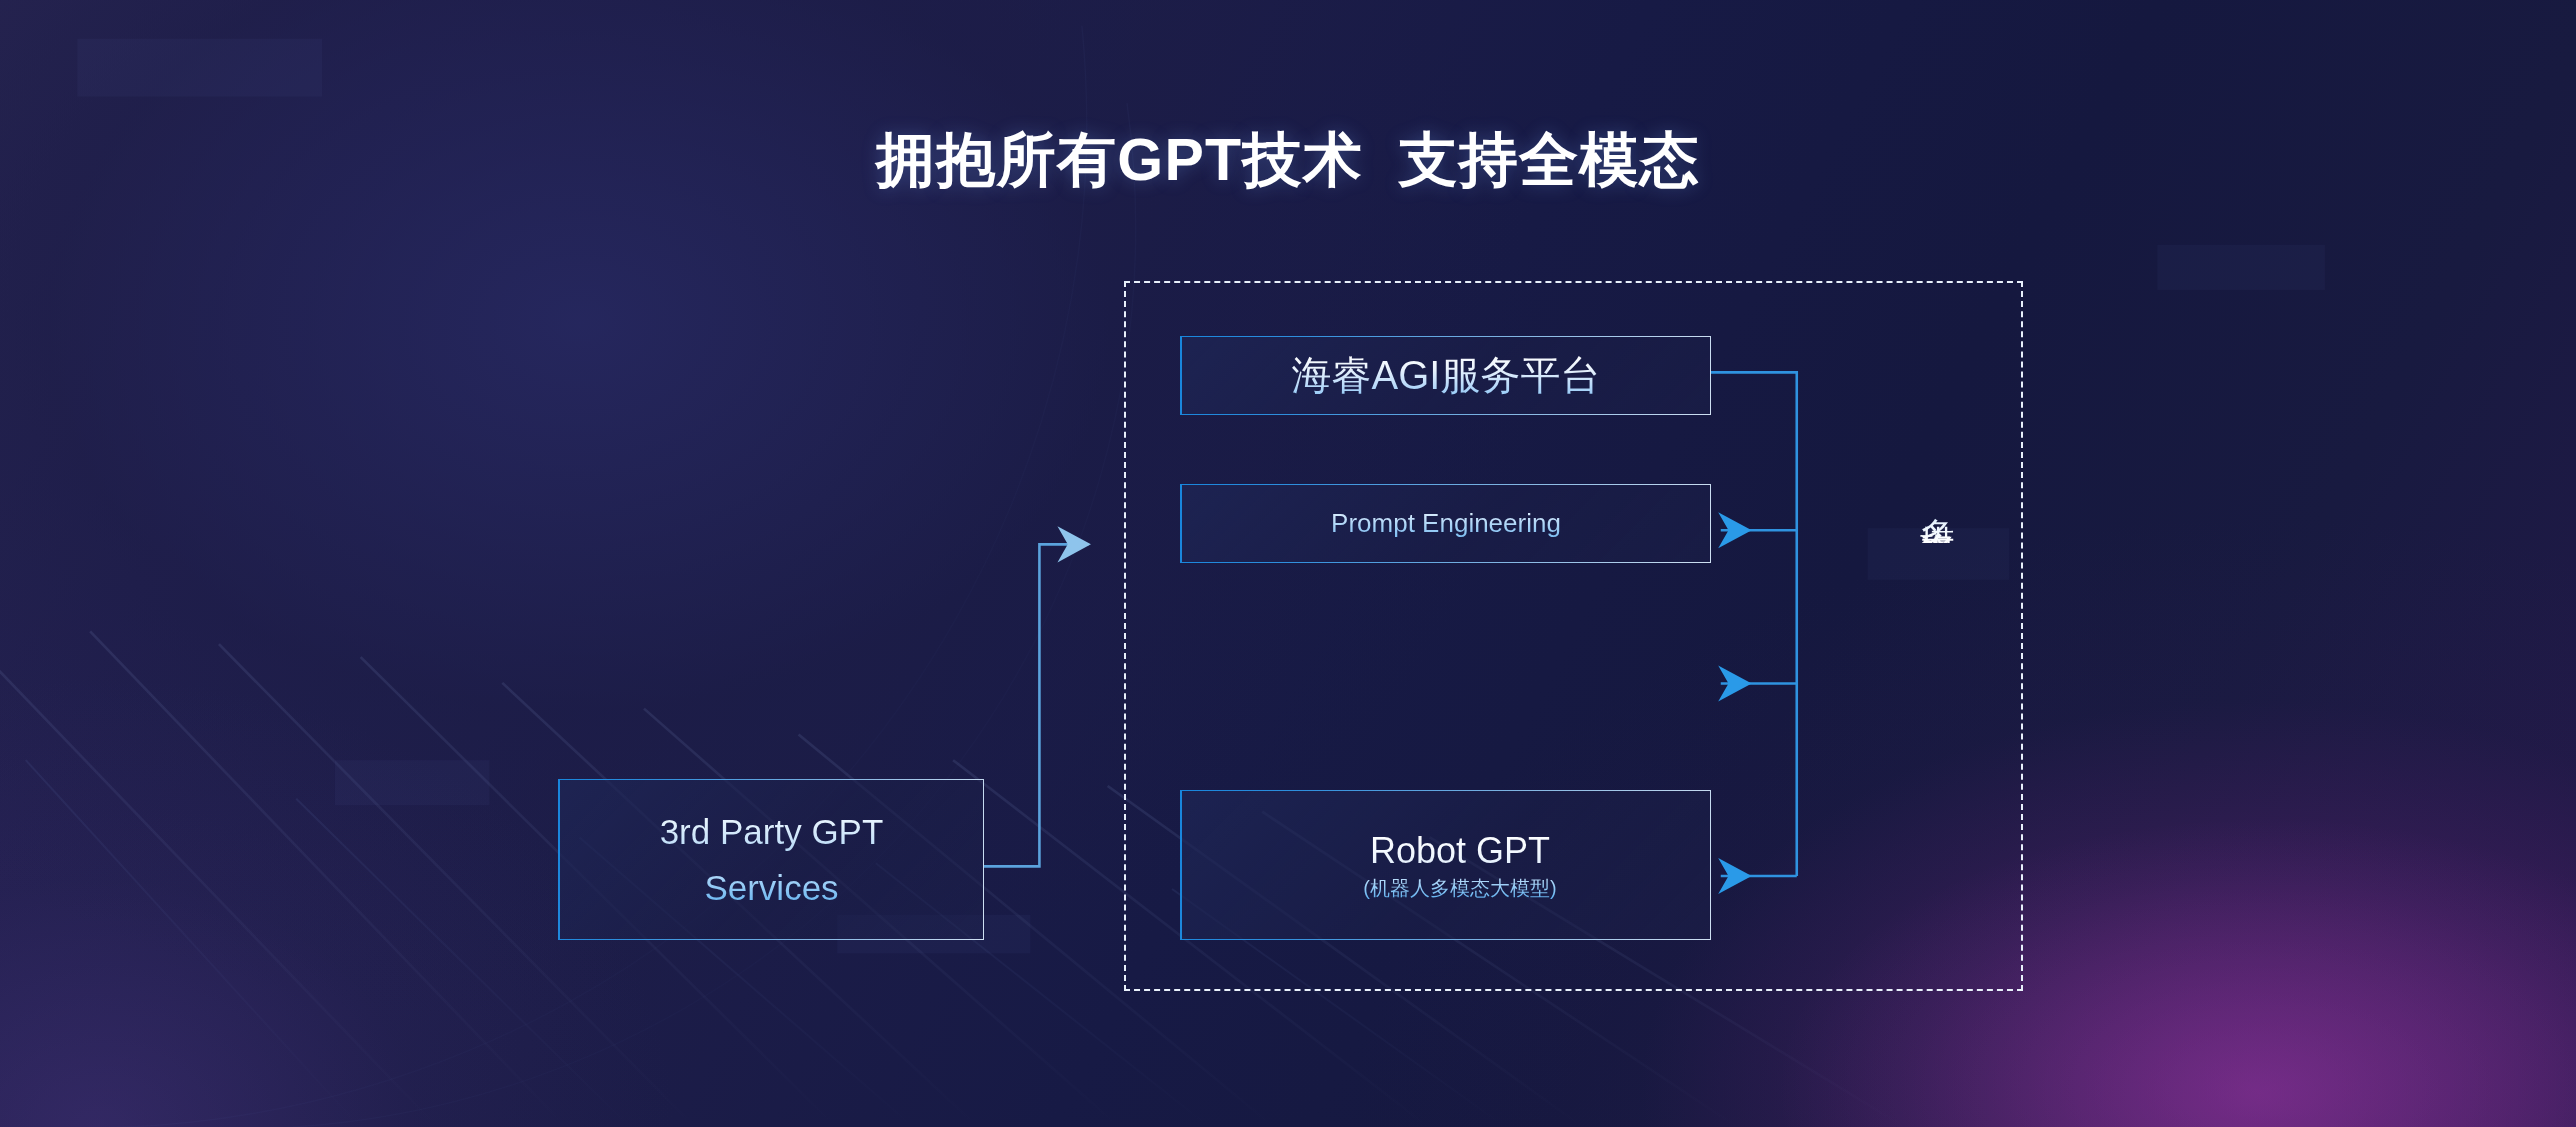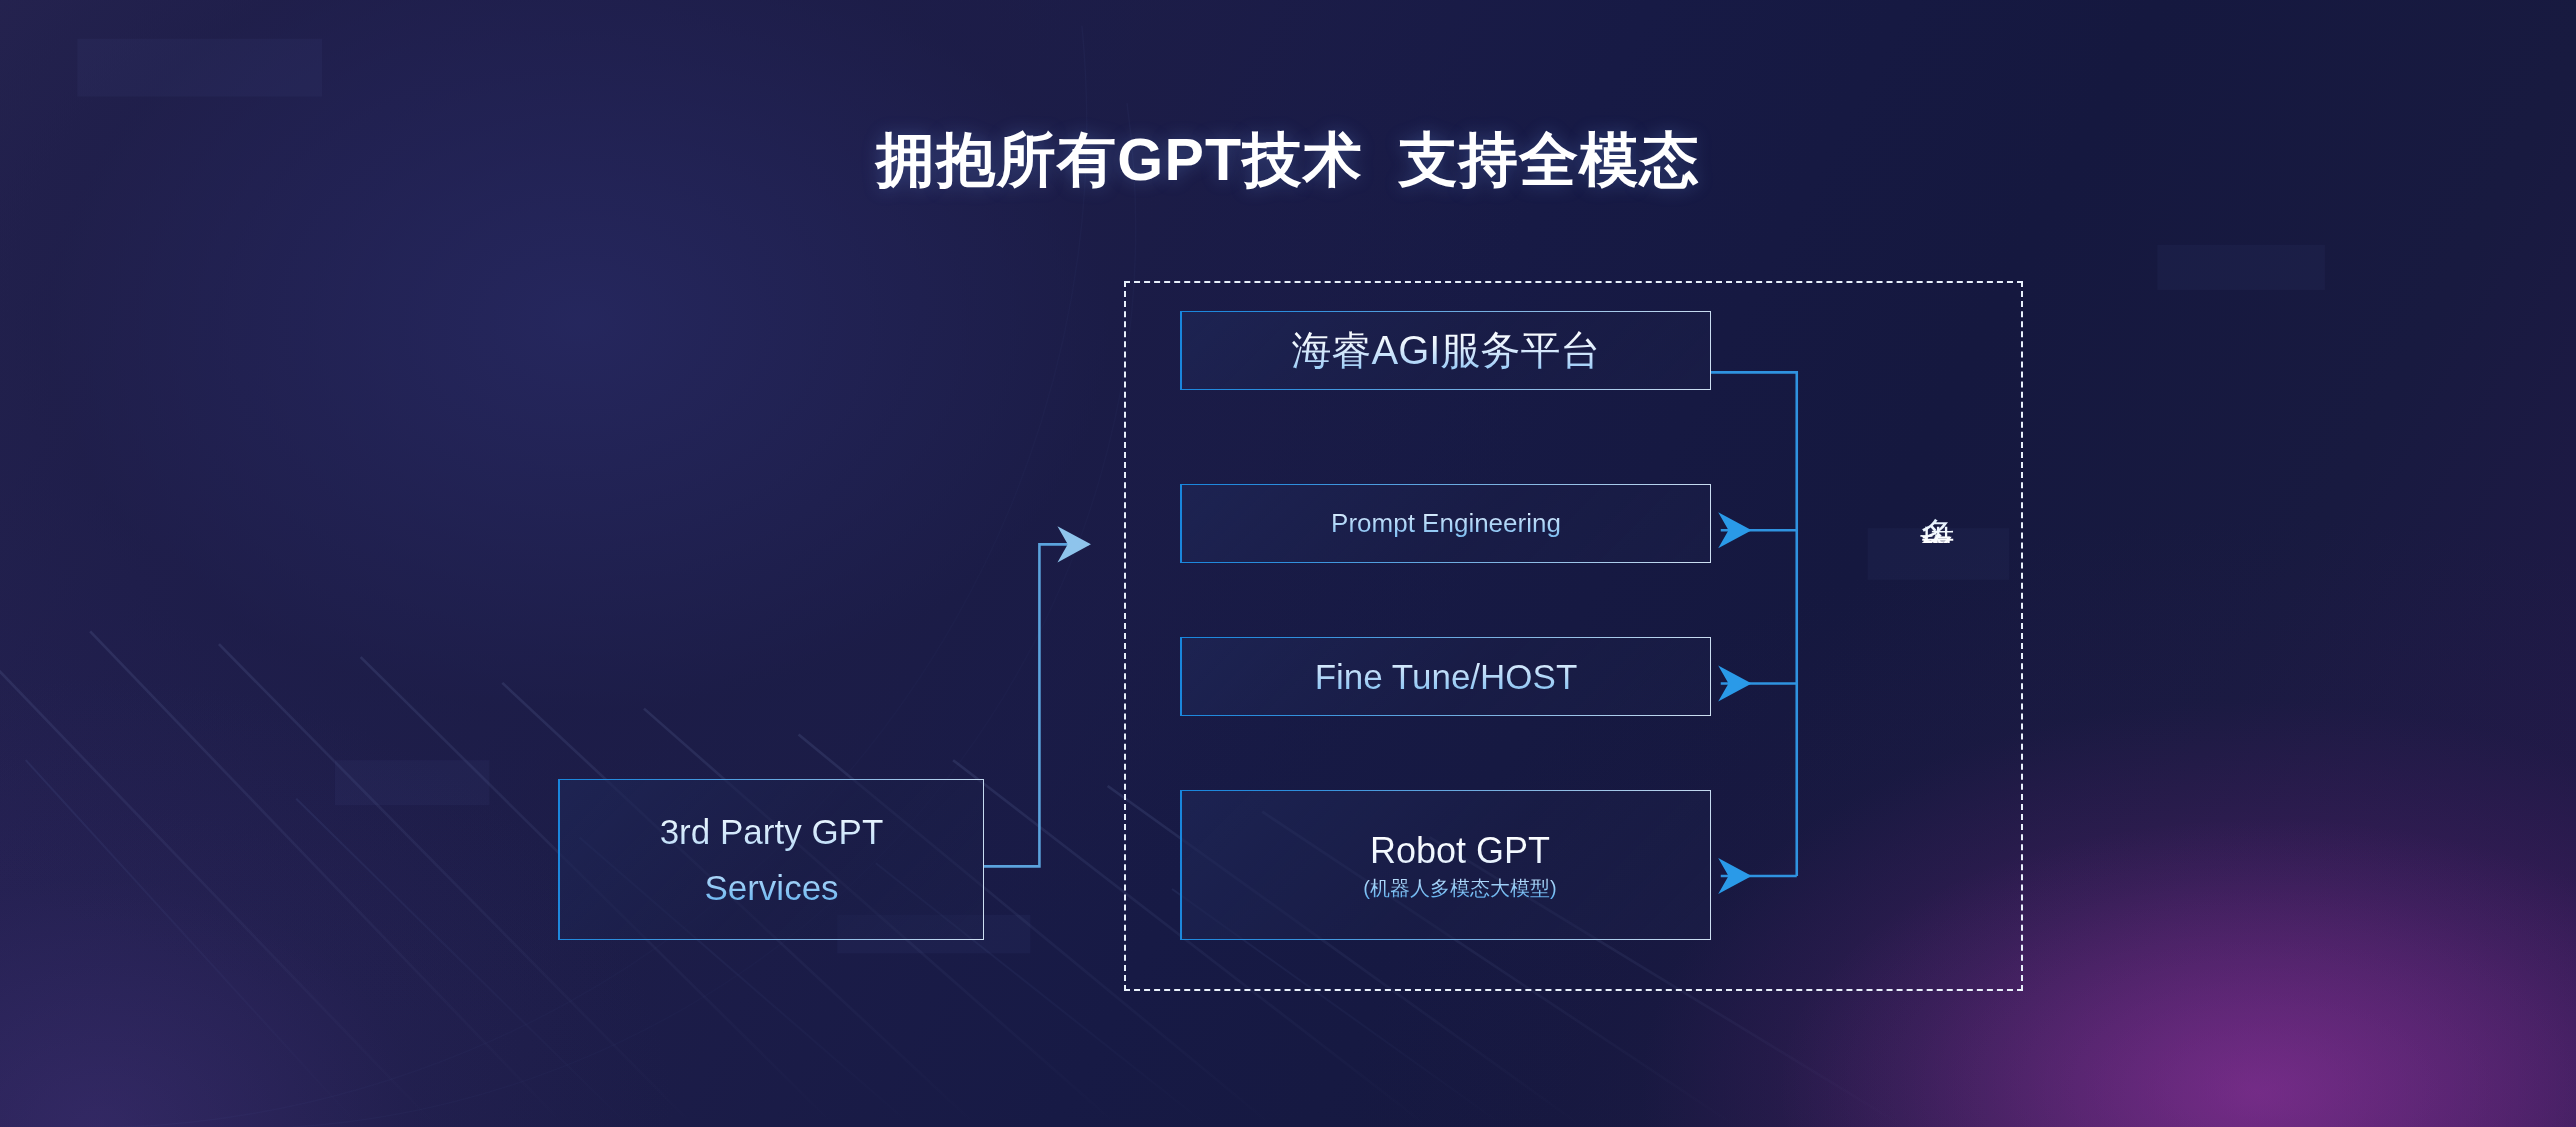--- a/index.html
+++ b/index.html
@@ -53,21 +53,21 @@
     background:linear-gradient(180deg,#ffffff 0%,#eaf3fd 35%,#b9dafa 72%,#8cc6f6 100%);
     -webkit-background-clip:text;background-clip:text;color:transparent;
     font-size:37px;
   }
   .node .l2{
     background:linear-gradient(180deg,#bfdffb 0%,#8cc7f5 55%,#5fb0f0 100%);
     -webkit-background-clip:text;background-clip:text;color:transparent;
     font-size:32px;
   }
 
-  .node-agi   {left:1180px;top:311px;  width:531px;height:79px;}
+  .node-agi   {left:1180px;top:336px;  width:531px;height:79px;}
   .node-agi .l1{font-size:40px;}
   .node-prompt{left:1180px;top:484px;  width:531px;height:79px;}
   .node-prompt .l1{font-size:26px;
     background:linear-gradient(180deg,#e8f4ff 0%,#b6d9f8 45%,#79bdf2 100%);
     -webkit-background-clip:text;background-clip:text;color:transparent;}
   .node-finetune{left:1180px;top:637px;width:531px;height:79px;}
   .node-finetune .l1{font-size:35px;
     background:linear-gradient(180deg,#eaf4ff 0%,#b9daf8 45%,#7cbef2 100%);
     -webkit-background-clip:text;background-clip:text;color:transparent;}
   .node-robot {left:1180px;top:790px; width:531px;height:150px;gap:5.2px;padding-left:28px;}
@@ -193,23 +193,20 @@
   </svg>
 
   <div class="node node-agi">
     <div class="l1">海睿AGI服务平台</div>
   </div>
 
   <div class="node node-prompt">
     <div class="l1">Prompt Engineering</div>
   </div>
 
-  <div class="node node-finetune">
-    <div class="l1">Fine Tune/HOST</div>
-  </div>
 
   <div class="node node-robot">
     <div class="l1">Robot GPT</div>
     <div class="l2">(机器人多模态大模型)</div>
   </div>
 
   <div class="node node-3rd">
     <div class="l1">3rd Party GPT</div>
     <div class="l2">Services</div>
   </div>

